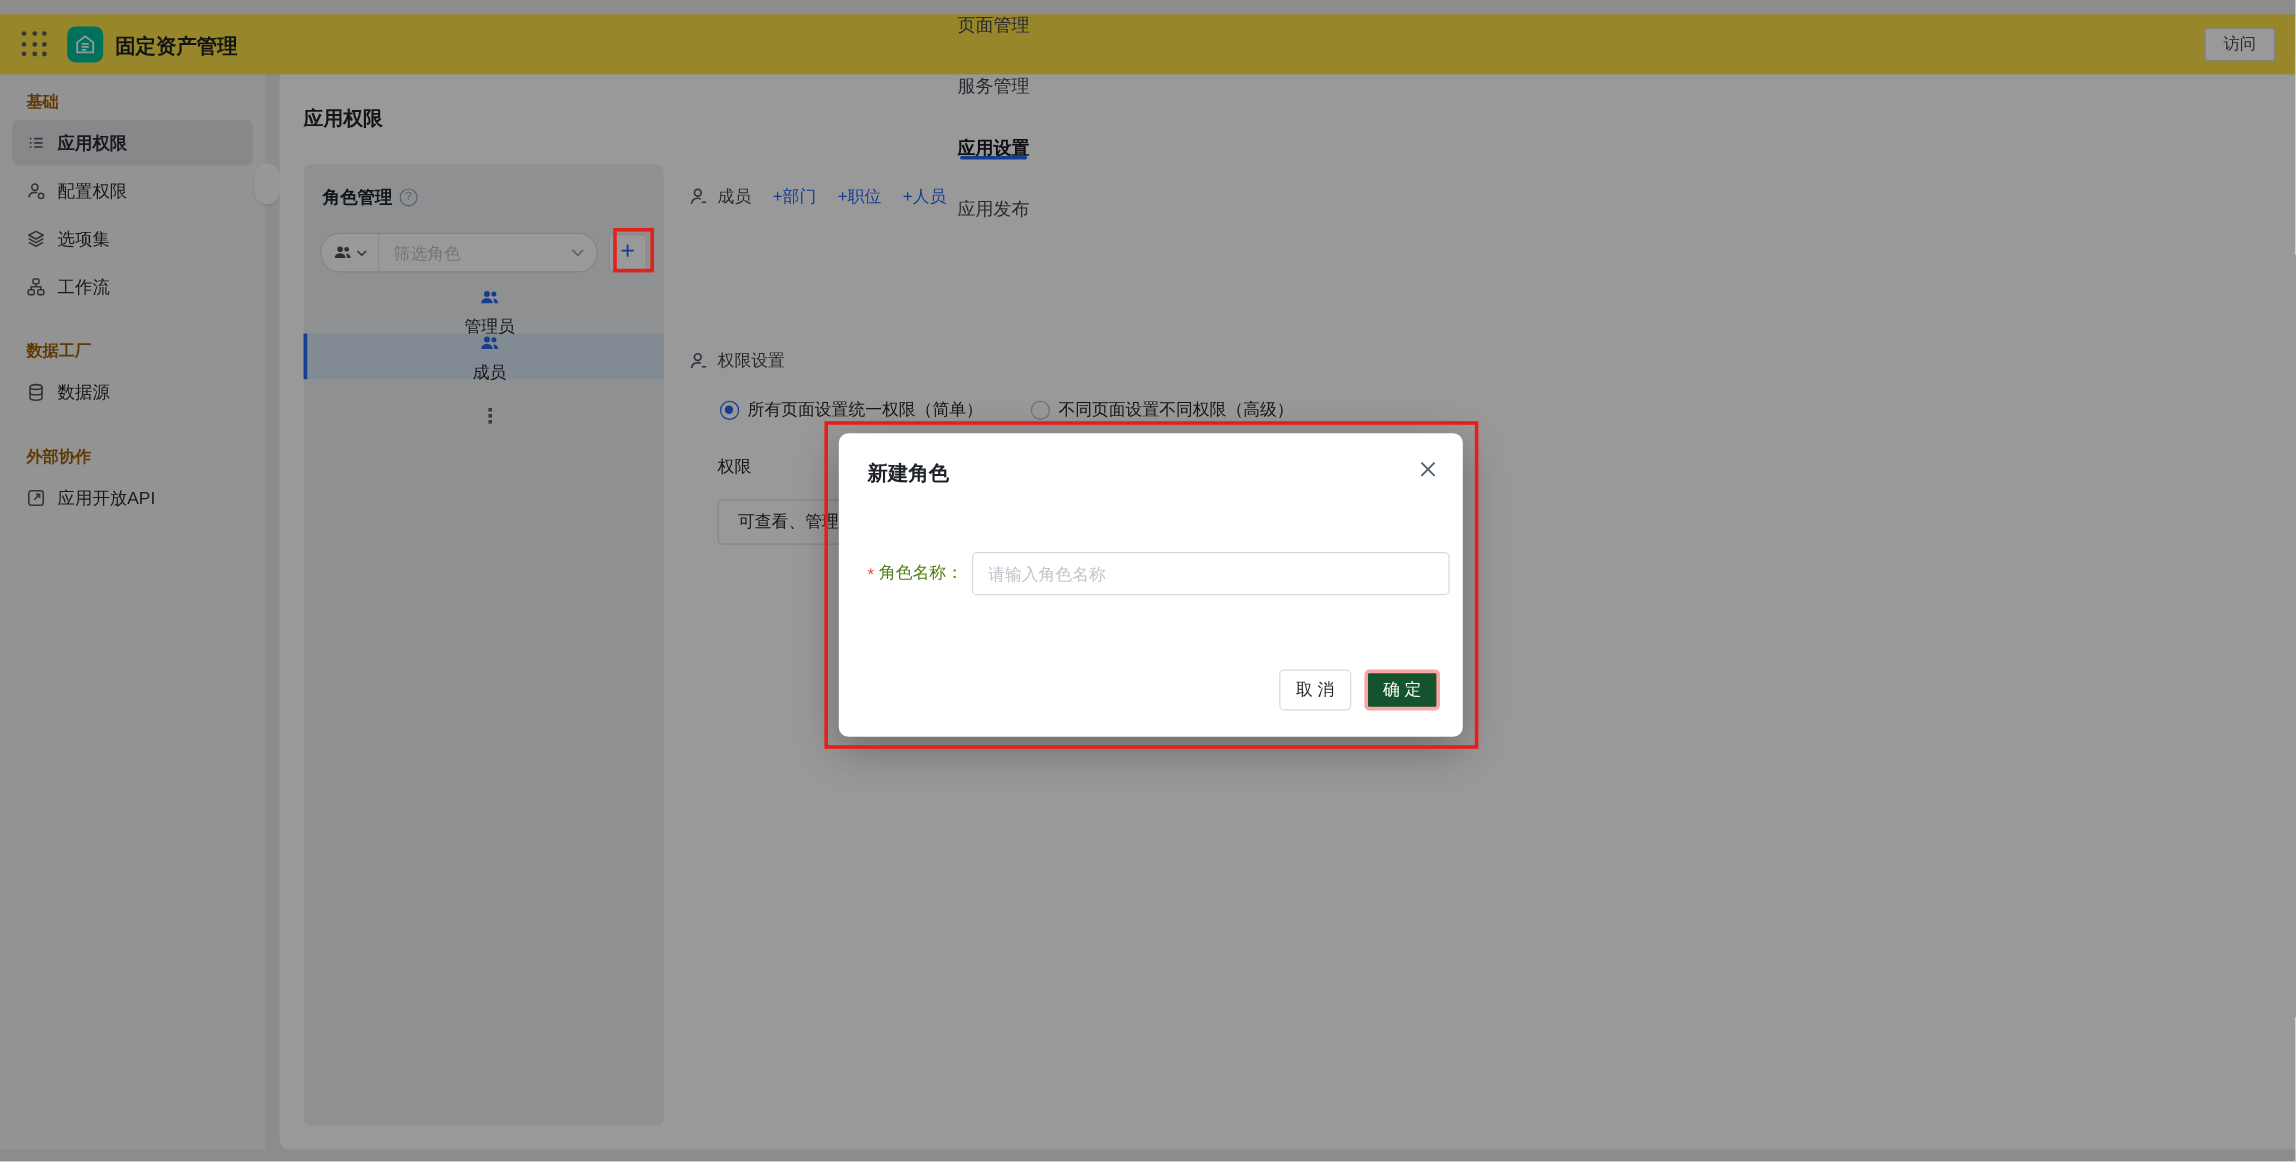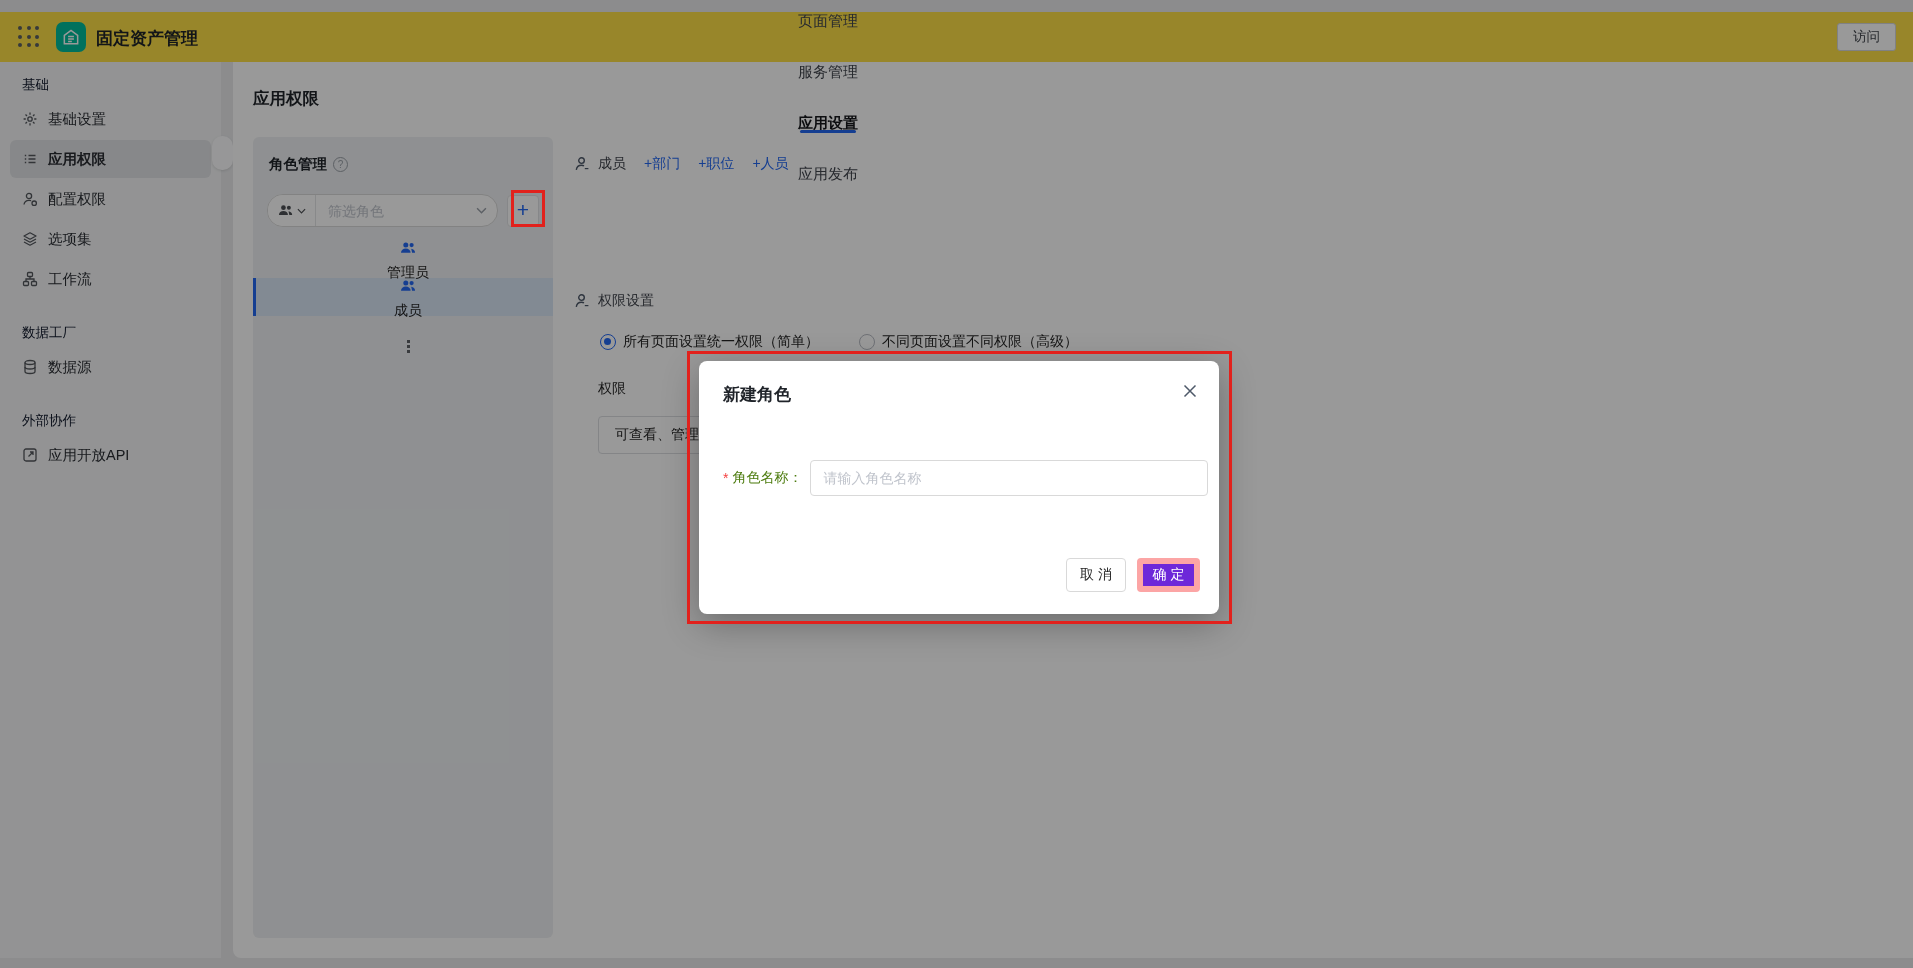--- a/index.html
+++ b/index.html
@@ -16,21 +16,21 @@
   .app-title { position:absolute; left:96px; top:15px; font-size:17px; font-weight:700; color:#1f2329; }
   .tabs { position:absolute; left:798px; top:0; height:50px; display:flex; gap:32px;flex-direction:column; }
   .tab { position:relative; height:50px; display:flex; align-items:center; font-size:15px; color:#42464e; cursor:pointer; }
   .tab.active { color:#16181c; font-weight:700; }
   .tab.active::after { content:""; position:absolute; left:2px; right:2px; bottom:0; height:3px; background:#2468F2; border-radius:2px; }
   .visit-btn { position:absolute; right:17px; top:11px; height:28px; padding:0 15px; background:#fff;
     border:1px solid #d5d7da; border-radius:3px; font-size:13.5px; color:#42464e; display:flex; align-items:center; cursor:pointer; }
 
   
   .sidebar { position:absolute; left:0; top:50px; width:221px; height:908px; background:#f5f6f7; padding:0 10px; z-index:1; }
-  .side-section-title { margin:26px 0 6px 12px; font-size:13.5px; color:#0f172a; }
+  .side-section-title { margin:26px 0 6px 12px; font-size:13.5px; color:#a16207;font-weight:bold; }
   .side-item { height:38px; margin-top:2px; border-radius:6px; display:flex; align-items:center; gap:10px;
     padding:0 12px; font-size:14.5px; color:#2a2d33; cursor:pointer; }
   .side-item.selected { background:#e2e3e6; font-weight:600; }
   .side-item .ic { width:16px; height:16px; color:#54575d; flex:0 0 16px; }
   .side-item .ic svg { width:16px; height:16px; display:block; }
   .collapse-handle { position:absolute; left:212px; top:136px; width:21px; height:34px; background:#fcfcfd;
     border-radius:10px; box-shadow:0 1px 3px rgba(0,0,0,.12); z-index:1; cursor:pointer; }
 
   
   .main-card { position:absolute; left:233px; top:50px; width:1680px; height:908px; background:#fff; border-radius:8px 0 0 8px; z-index:1; }
@@ -91,21 +91,21 @@
   .modal-form { position:absolute; left:24px; top:99px; display:flex; align-items:center; }
   .req-mark { color:#f53f3f; font-size:14px; margin-right:4px; }
   .field-label { font-size:14px; color:#4d7c0f; margin-right:8px; }
   .modal-input { width:398px; height:36px; border:1px solid #d9d9d9; border-radius:4px; padding:0 12px;
     font-size:14px; color:#262626; outline:none; }
   .modal-input::placeholder { color:#c0c4cc; }
   .modal-footer { position:absolute; right:19px; bottom:22px; display:flex; gap:11px; }
   .btn { height:34px; border-radius:4px; font-size:14px; display:flex; align-items:center; justify-content:center;
     cursor:pointer; font-family:Liberation Sans, sans-serif; }
   .btn-cancel { width:60px; background:#fff; border:1px solid #d9d9d9; color:#262626; }
-  .btn-confirm { width:63px; background:#6d28d9; border:6px solid #fca5a5; color:#fff; }
+  .btn-confirm { width:63px; background:#14532d; border:3px solid #fca5a5; color:#fff; }
 
   
   .red-box { position:absolute; border:3px solid #e2211c; z-index:30; pointer-events:none; }
   .red-box-add { left:511px; top:190px; width:34px; height:37px; }
   .red-box-modal { left:687px; top:351px; width:545px; height:273px; }
 </style>
 </head>
 <body>
 
 <div class="stage">
@@ -134,29 +134,20 @@
       <div class="tab">服务管理</div>
       <div class="tab active">应用设置</div>
       <div class="tab">应用发布</div>
     </div>
     <div class="visit-btn">访问</div>
   </div>
 
   <div class="sidebar">
     <div class="side-section-title">基础</div>
 
-    <div class="side-item">
-      <span class="ic">
-        <svg viewBox="0 0 16 16" fill="none" stroke="currentColor" stroke-width="1.3">
-            <circle cx="8" cy="8" r="2.2"></circle>
-            <path d="M8 1.6v2.2M8 12.2v2.2M1.6 8h2.2M12.2 8h2.2M3.5 3.5l1.5 1.5M11 11l1.5 1.5M12.5 3.5L11 5M5 11l-1.5 1.5"></path>
-          </svg>
-      </span>
-      <span>基础设置</span>
-    </div>
 
     <div class="side-item selected">
       <span class="ic">
         <svg viewBox="0 0 16 16" fill="none" stroke="currentColor" stroke-width="1.4">
             <path d="M2.8 4.5h1.4M6.5 4.5H13.5M2.8 8h1.4M6.5 8H13.5M2.8 11.5h1.4M6.5 11.5H13.5"></path>
           </svg>
       </span>
       <span>应用权限</span>
     </div>
 

